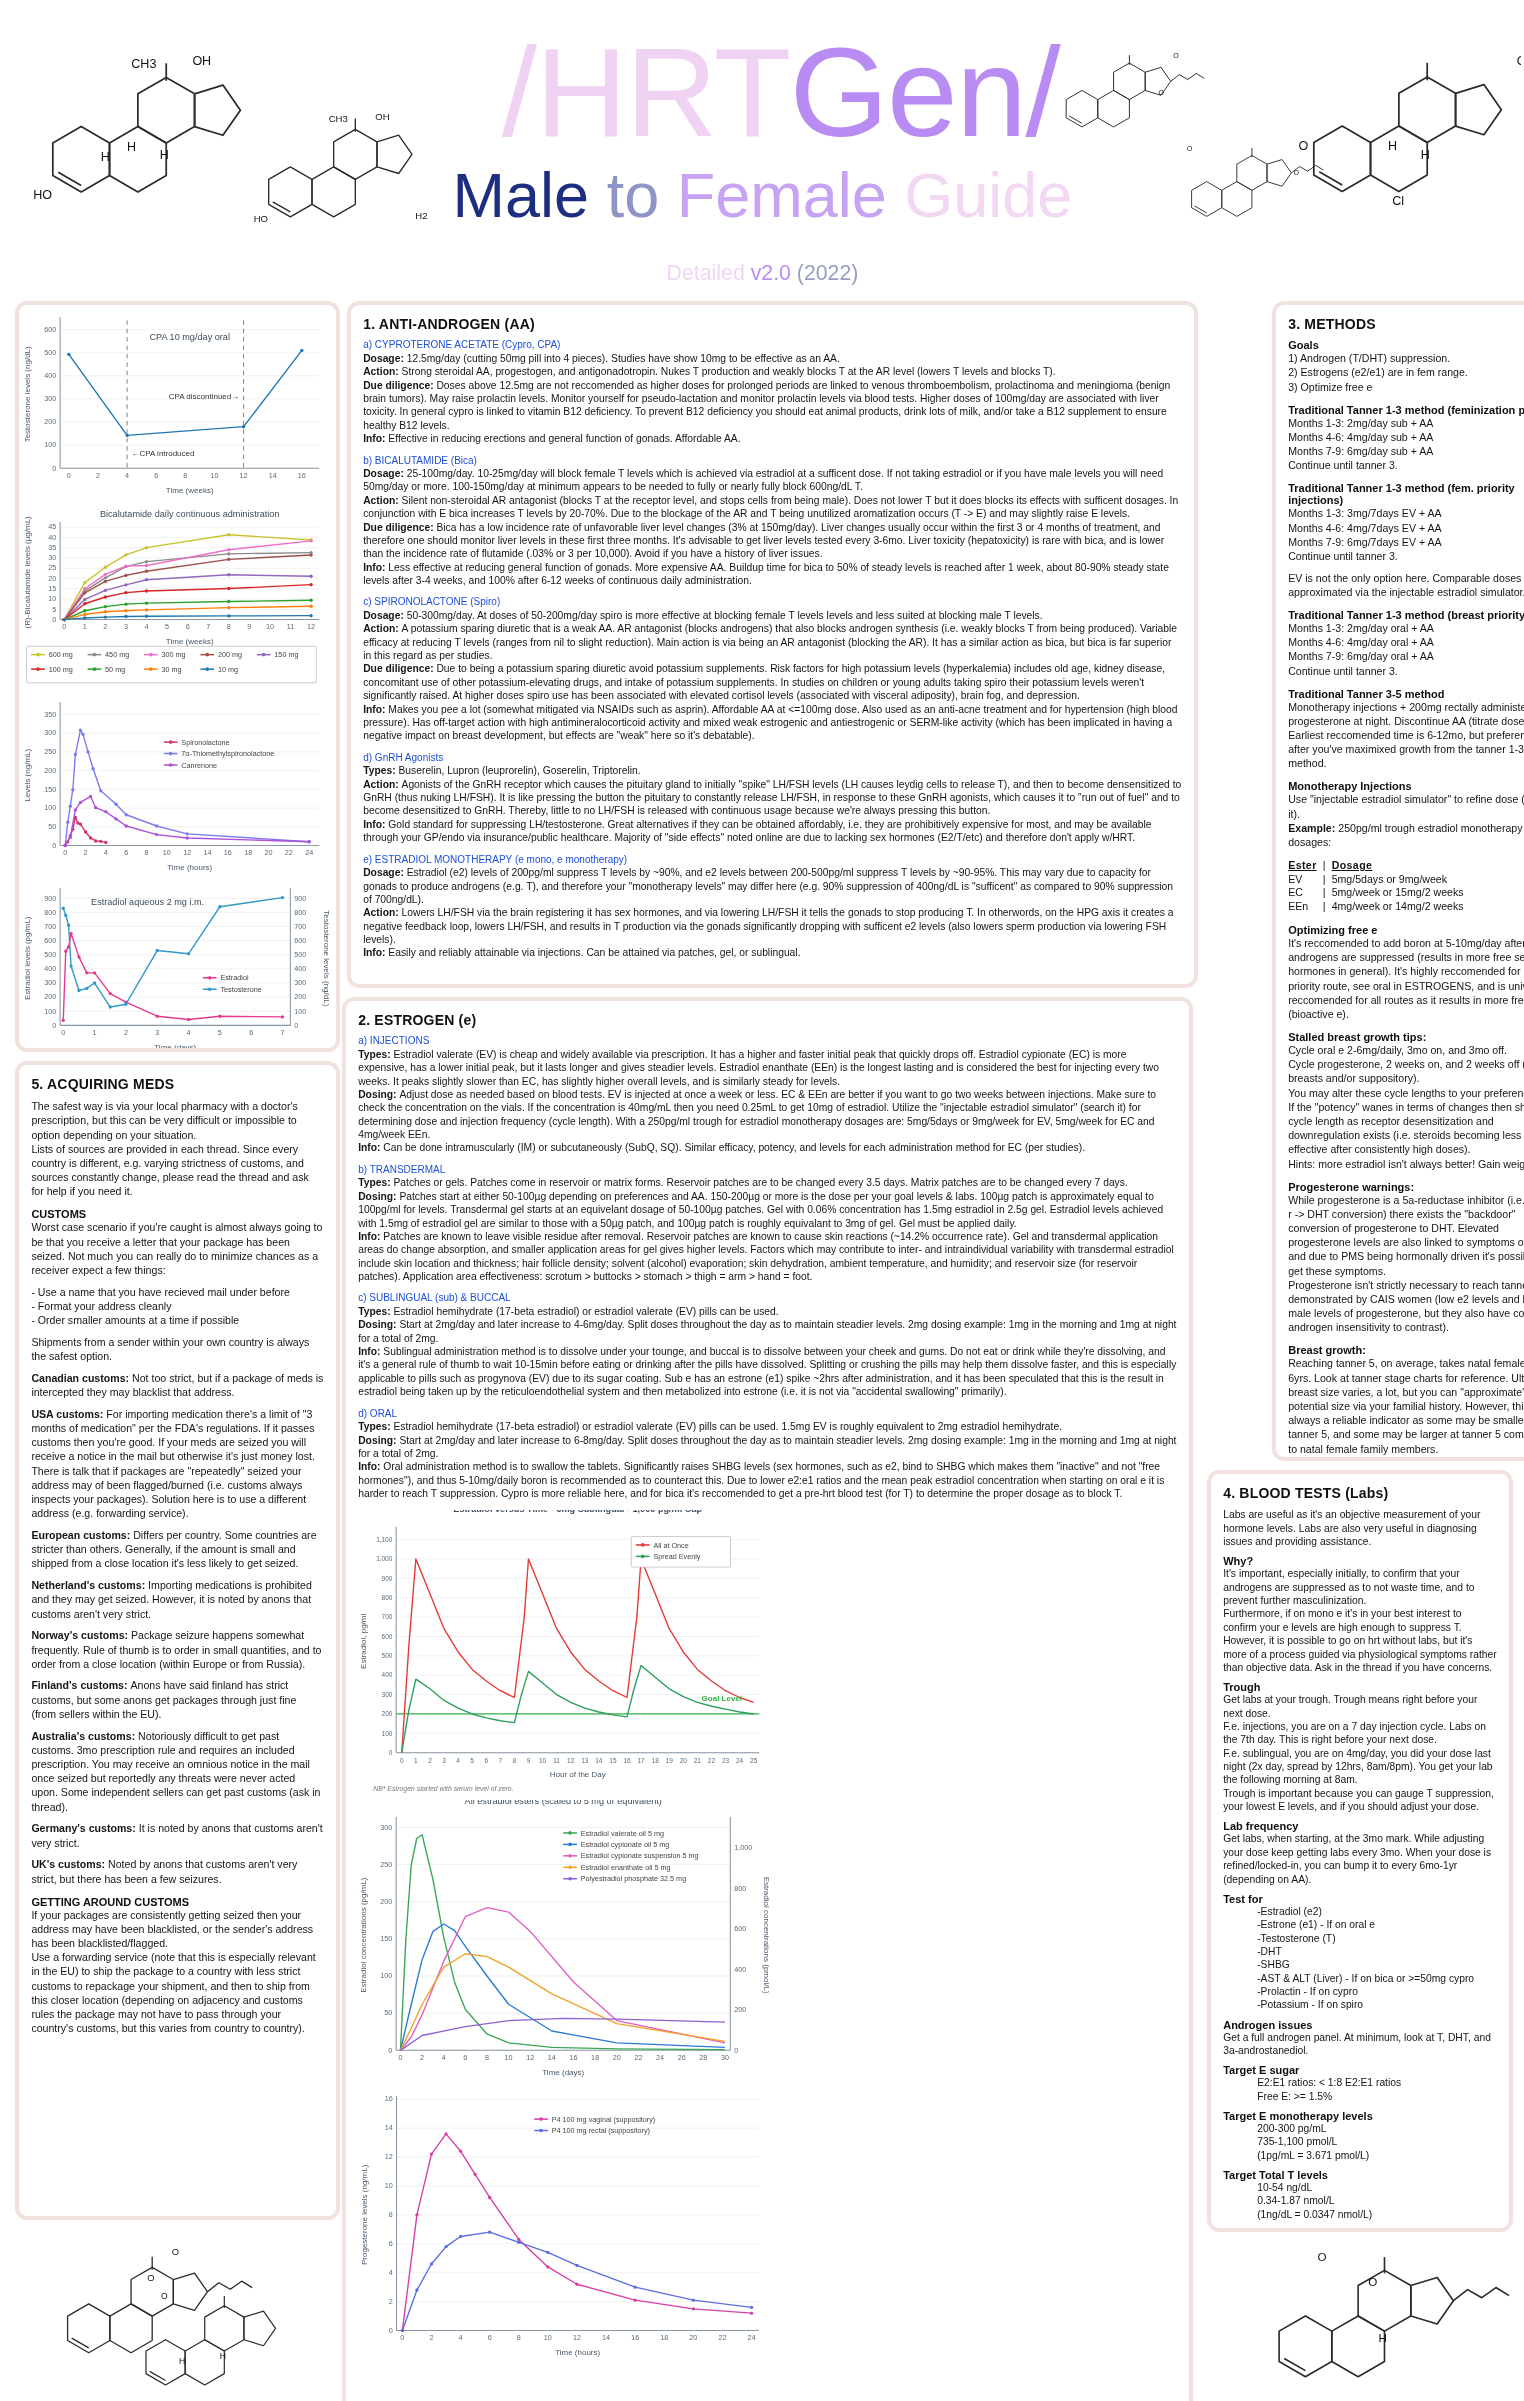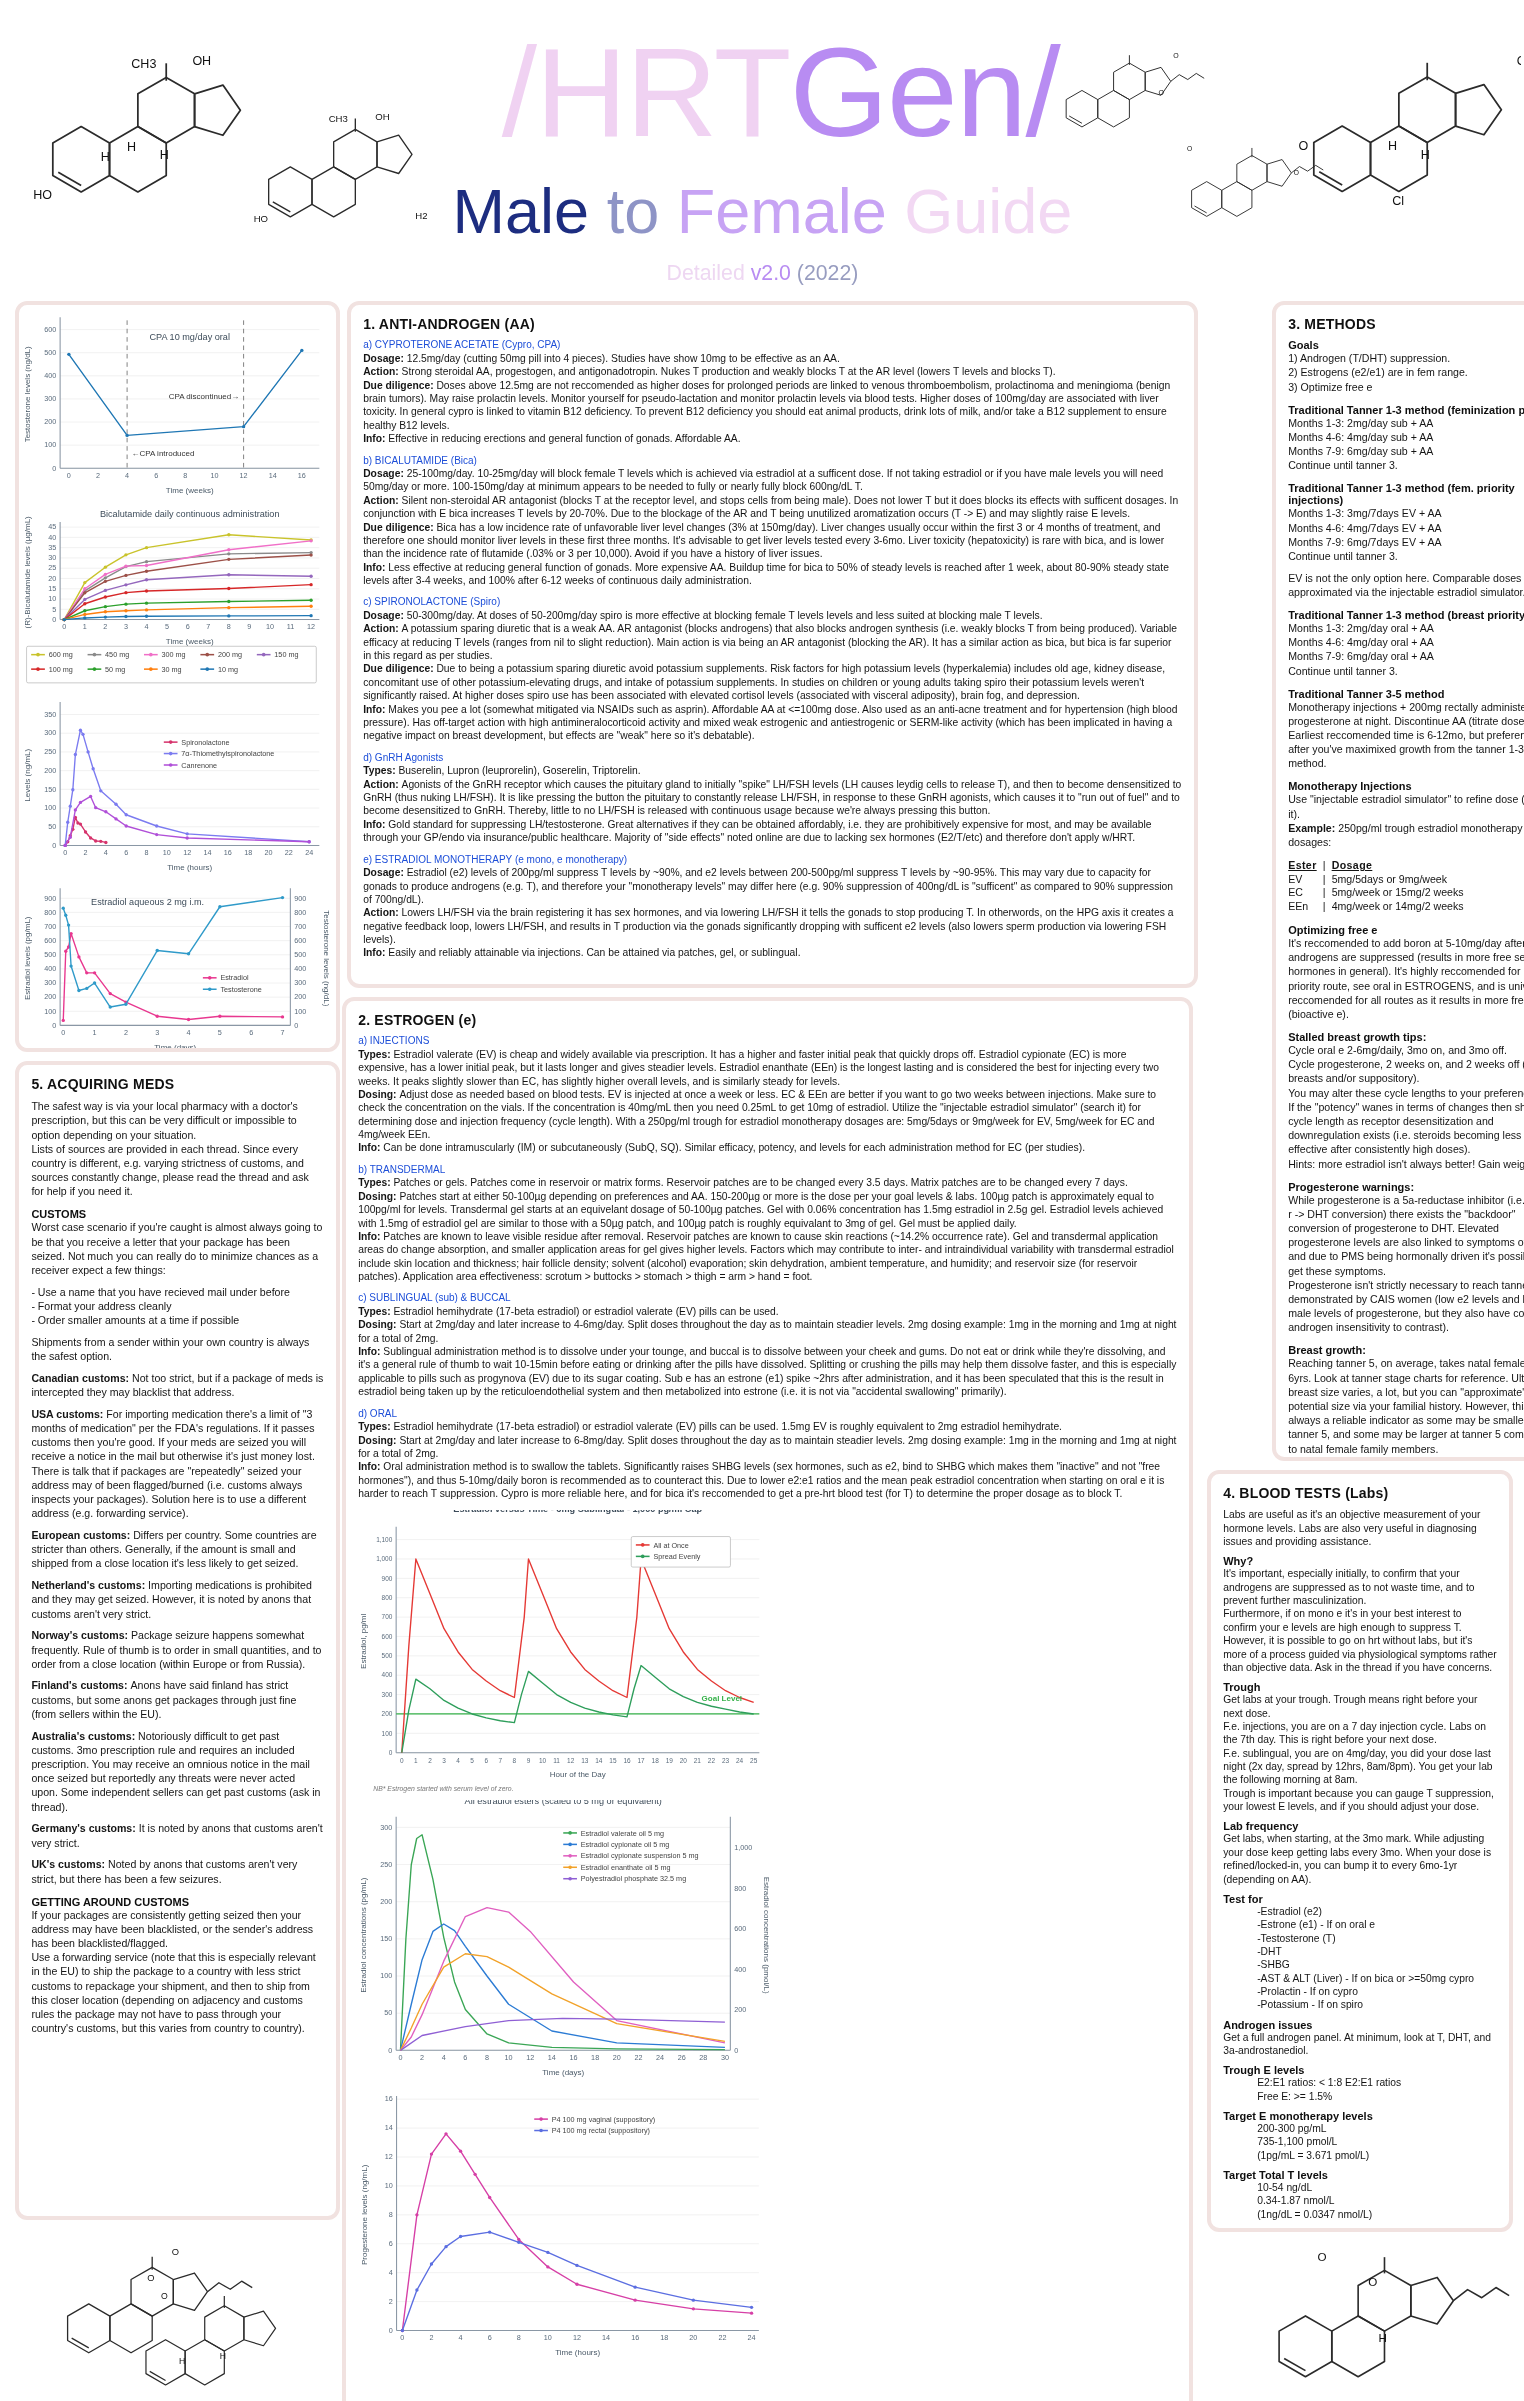--- a/index.html
+++ b/index.html
@@ -1,18 +1,18 @@
 <!DOCTYPE html>
 <html style="font-size:12.2px"><head>
 <meta charset="utf-8">
 <style>
   html,body{margin:0;padding:0;background:#fff;font-family:"Liberation Sans",sans-serif;}
   .page{position:relative;width:1525px;height:2401px;background:#ffffff;overflow:hidden;}
   .main-title{position:absolute;top:29px;left:0;right:0;text-align:center;font-size:127px;line-height:1;font-weight:400;letter-spacing:-1.5px;padding-left:36px;}
-  .sub-title{position:absolute;top:180px;left:0;right:0;text-align:center;font-size:63px;line-height:1;font-weight:400;}
+  .sub-title{position:absolute;top:164px;left:0;right:0;text-align:center;font-size:63px;line-height:1;font-weight:400;}
   .version{position:absolute;top:261px;left:0;right:0;text-align:center;font-size:21.3px;}
   .box{position:absolute;background:#fff;border:4.6px solid #f1e2e0;border-radius:12.2px;padding:10.7px 12.2px;box-sizing:border-box;overflow:hidden;}
   .box h2{font-size:14px;margin:0 0 7.6px 0;font-weight:700;color:#101010;letter-spacing:0.2px;}
   .mid .line{font-size:10.3px;line-height:1.3;color:#141414;white-space:pre-wrap;}
   .side .line{font-size:10.6px;line-height:1.34;color:#141414;white-space:pre-wrap;}
   .labs .line{font-size:10.3px;line-height:1.3;}
   .bh{font-weight:700;font-size:11px;margin-top:2.3px;color:#0e0e0e;}
   .drug{margin-bottom:9.1px;}
   .drug h3{font-size:10px;margin:0 0 1.5px 0;font-weight:400;color:#1d4ed8;}
   .gap{height:7.6px;}
@@ -923,21 +923,21 @@
         <div class="line ind">-Testosterone (T)</div>
         <div class="line ind">-DHT</div>
         <div class="line ind">-SHBG</div>
         <div class="line ind">-AST &amp; ALT (Liver) - If on bica or &gt;=50mg cypro</div>
         <div class="line ind">-Prolactin - If on cypro</div>
         <div class="line ind">-Potassium - If on spiro</div>
         <div class="sgap"></div>
         <div class="bh">Androgen issues</div>
         <div class="line">Get a full androgen panel. At minimum, look at T, DHT, and 3a-androstanediol.</div>
         <div class="sgap"></div>
-        <div class="bh">Trough E levels</div>
+        <div class="bh">Target E sugar</div>
         <div class="line ind">E2:E1 ratios: &lt; 1:8 E2:E1 ratios</div>
         <div class="line ind">Free E: &gt;= 1.5%</div>
         <div class="sgap"></div>
         <div class="bh">Target E monotherapy levels</div>
         <div class="line ind">200-300 pg/mL</div>
         <div class="line ind">735-1,100 pmol/L</div>
         <div class="line ind">(1pg/mL = 3.671 pmol/L)</div>
         <div class="sgap"></div>
         <div class="bh">Target Total T levels</div>
         <div class="line ind">10-54 ng/dL</div>

